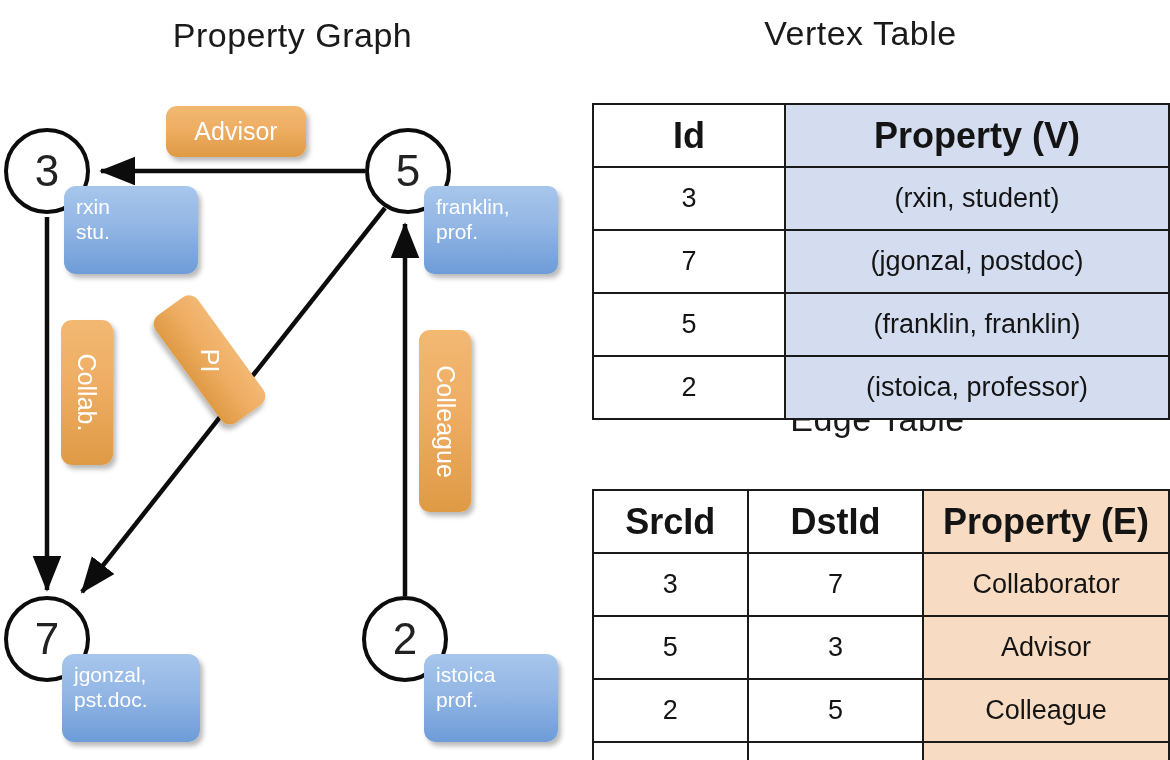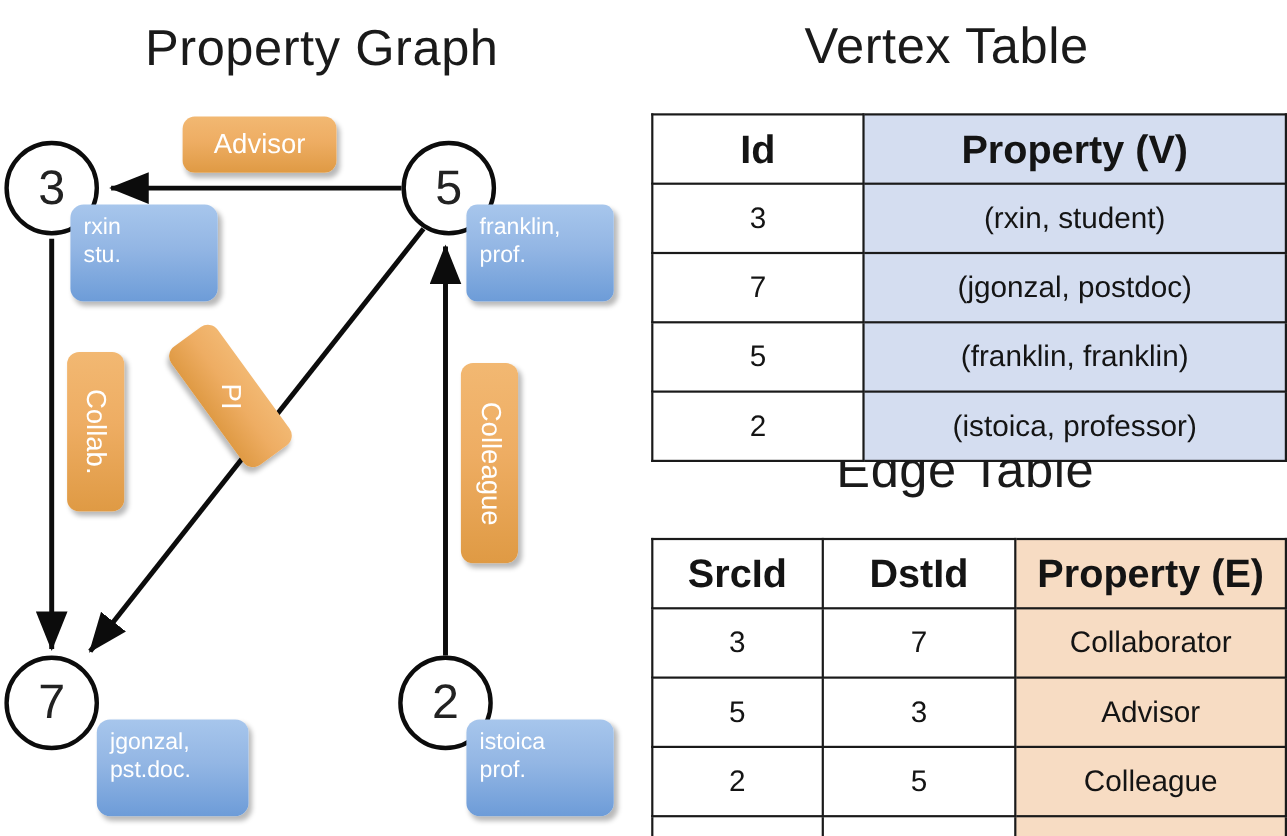--- a/index.html
+++ b/index.html
@@ -13,21 +13,21 @@
     position: relative;
     overflow: hidden;
     font-family: "Liberation Sans", sans-serif;
     color: #111;
   }
 
   
   .title {
     position: absolute;
     font-weight: 400;
-    font-size: 46px;
+    font-size: 34px;
     letter-spacing: 0.5px;
     color: #1a1a1a;
     white-space: nowrap;
     text-align: center;
   }
   #title-property-graph { left: 0;   top: 16px; width: 585px; }
   #title-vertex-table   { left: 568px; top: 14px; width: 585px; }
   #title-edge-table     { left: 585px; top: 400px; width: 585px; }
 
   
@@ -167,21 +167,21 @@
     <span>7</span>
   </div>
   <div class="node" id="node-2" style="left:362px; top:596px;">
     <span>2</span>
   </div>
 
   <div class="prop-box" id="prop-3" style="left:64px; top:186px; width:134px; height:88px;">rxin
 stu.</div>
   <div class="prop-box" id="prop-5" style="left:424px; top:186px; width:134px; height:88px;border-radius:10px;">franklin,
 prof.</div>
-  <div class="prop-box" id="prop-7" style="left:62px; top:654px; width:138px; height:88px;margin-left:26px;">jgonzal,
+  <div class="prop-box" id="prop-7" style="left:62px; top:654px; width:138px; height:88px;">jgonzal,
 pst.doc.</div>
   <div class="prop-box" id="prop-2" style="left:424px; top:654px; width:134px; height:88px;">istoica
 prof.</div>
 </div>
 
 <table class="data-table" id="vertex-table">
   <thead>
     <tr>
       <th class="c-id">Id</th>
       <th class="c-prop">Property (V)</th>

